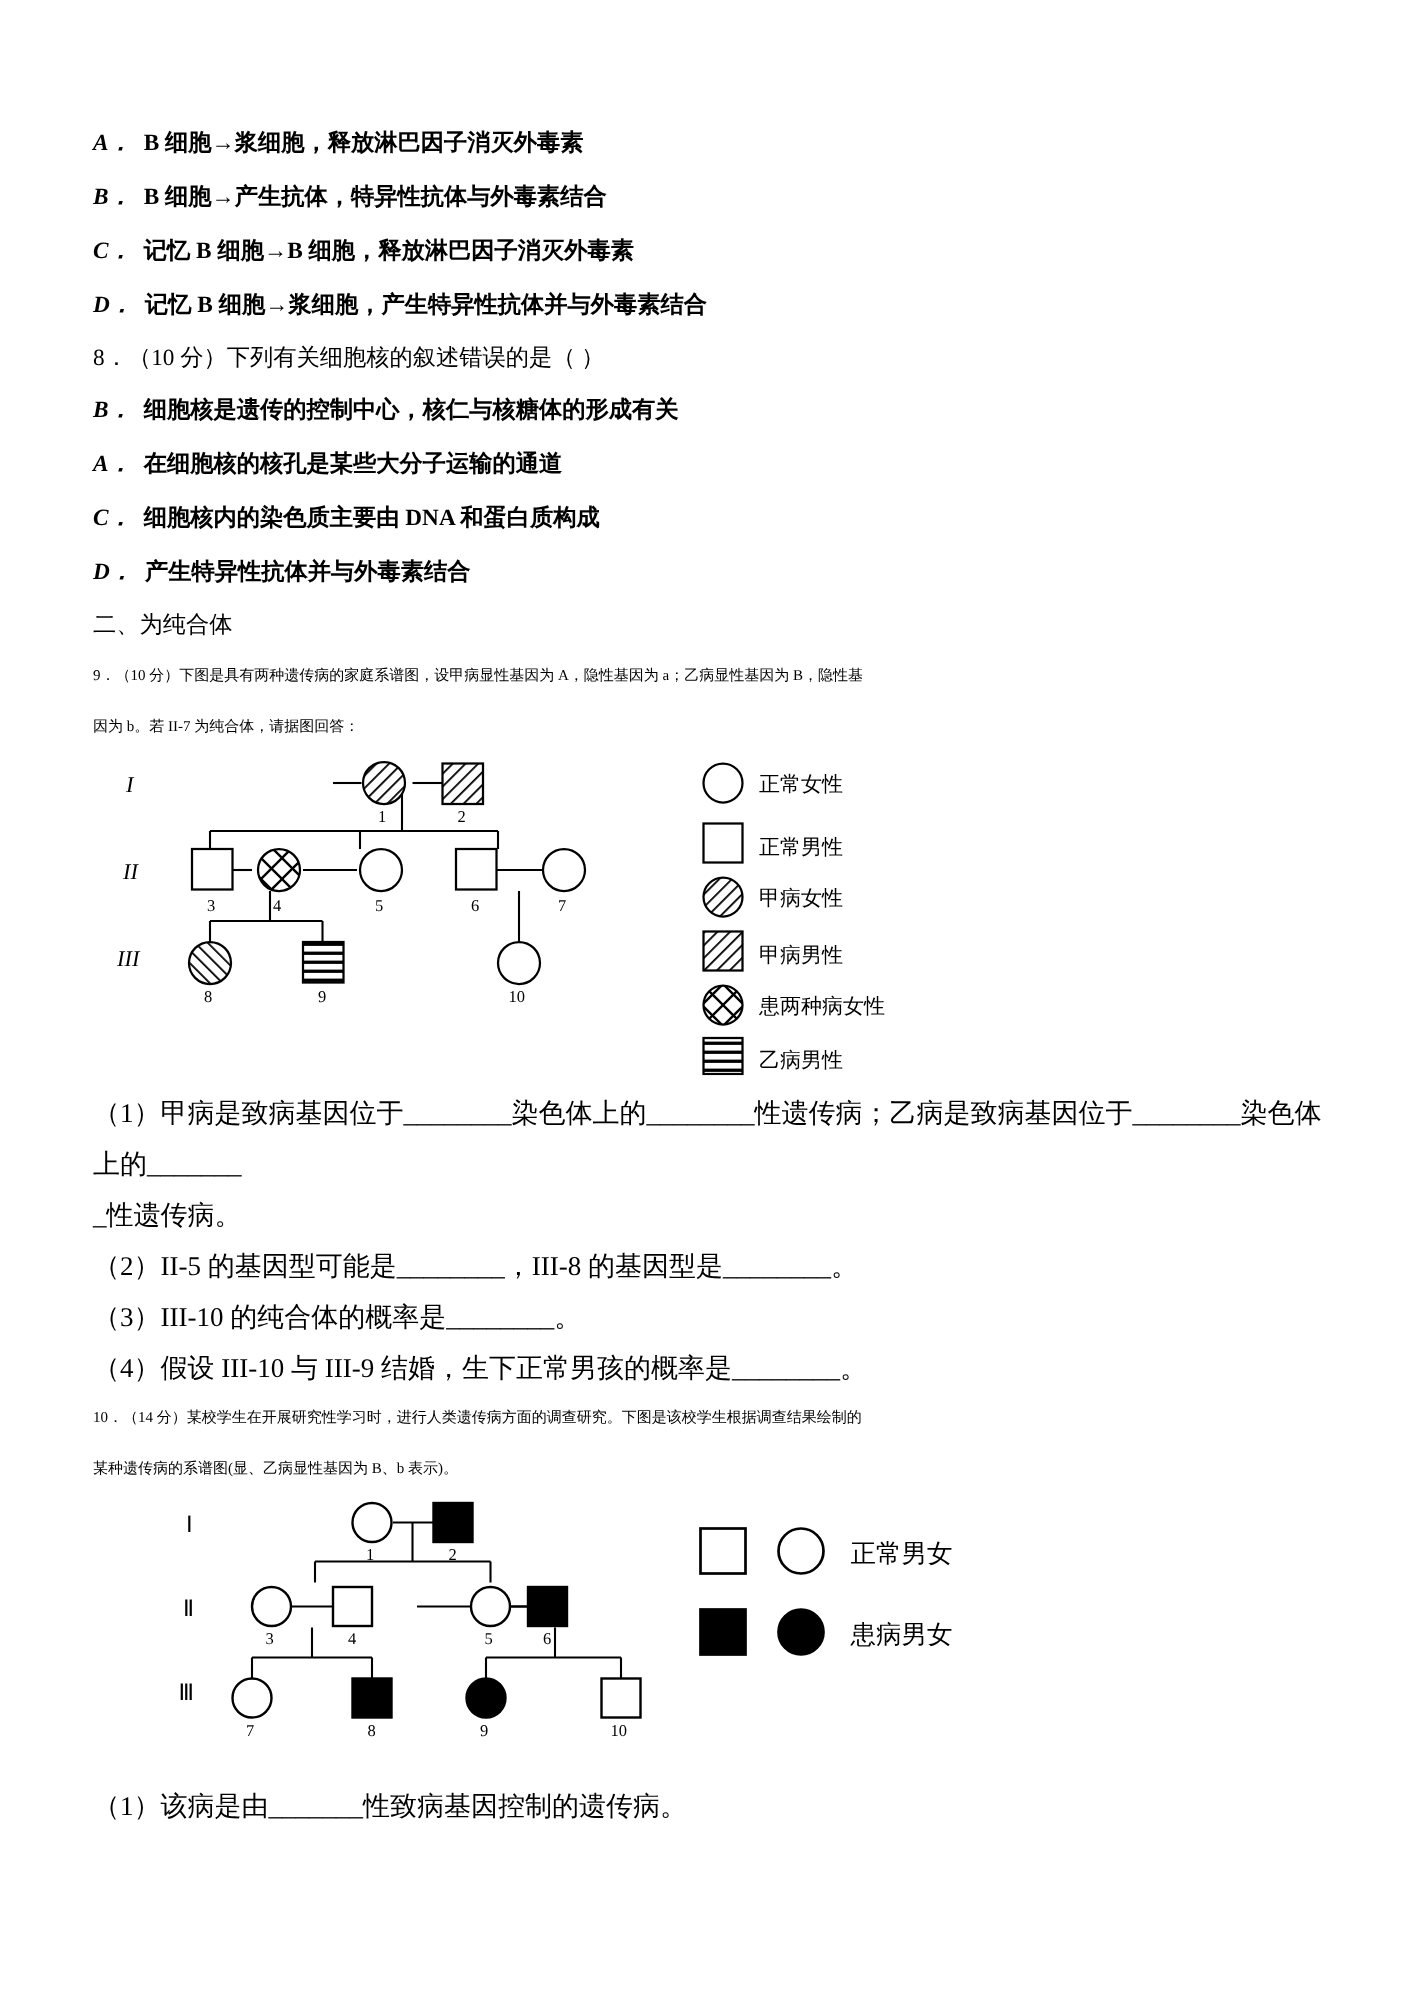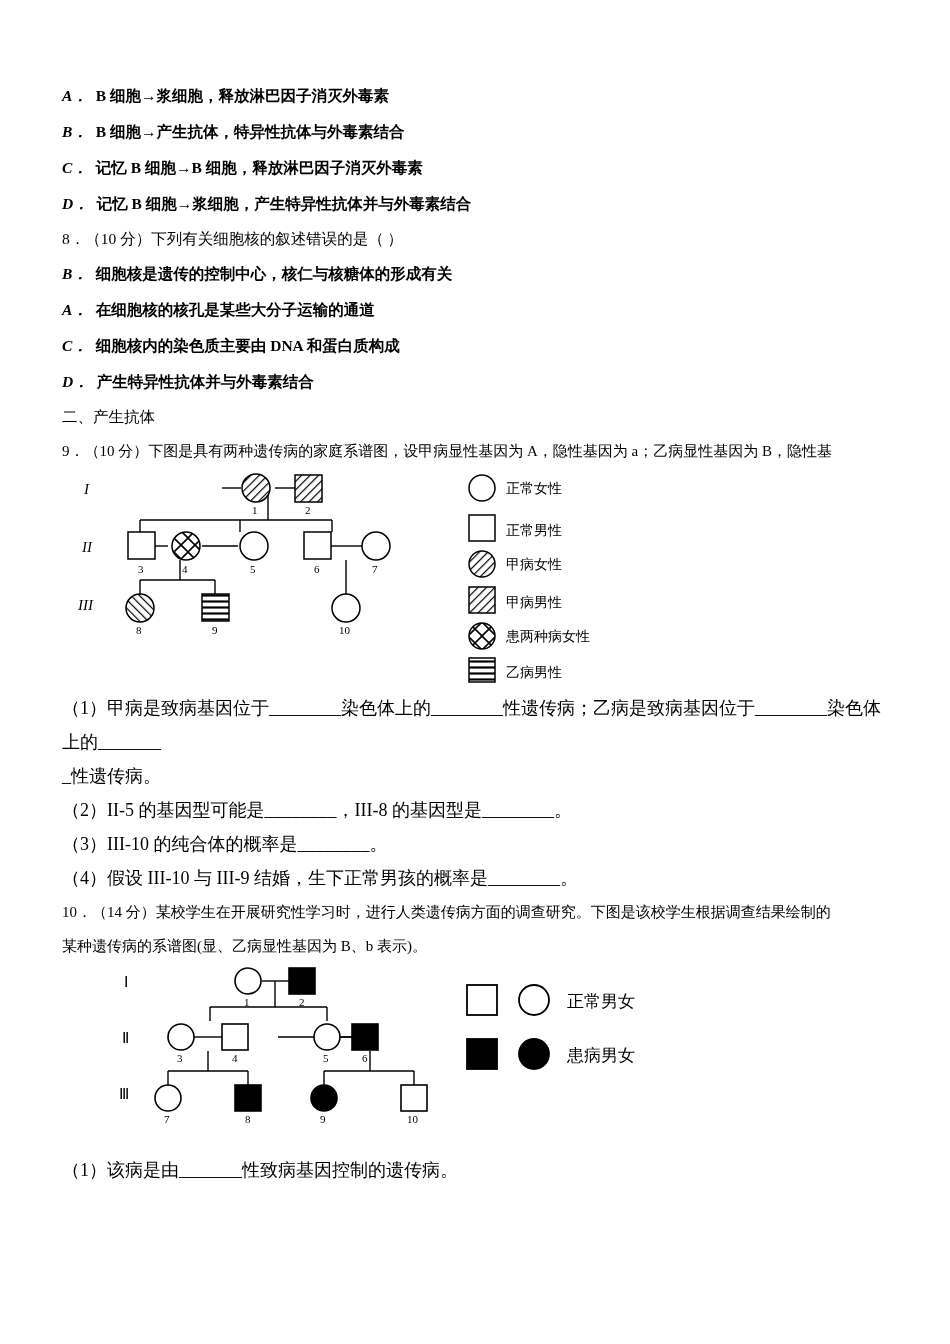--- a/index.html
+++ b/index.html
@@ -42,21 +42,21 @@
     font-size: 15.5px;
     line-height: 34px;
     font-weight: normal;
   }
   .section-title {
     font-size: 15.5px;
     line-height: 34px;
     font-weight: normal;
   }
   .para {
-    font-size: 15px;
+    font-size: 10px;
     line-height: 34px;
     font-weight: normal;
     text-align: justify;
   }
   .sub {
     font-size: 18px;
     line-height: 34px;
     font-weight: normal;
   }
   .fig {
@@ -93,23 +93,24 @@
     <div class="opt">
       <span class="lbl">A．</span><span>在细胞核的核孔是某些大分子运输的通道</span>
     </div>
     <div class="opt">
       <span class="lbl">C．</span><span>细胞核内的染色质主要由 DNA 和蛋白质构成</span>
     </div>
     <div class="opt">
       <span class="lbl">D．</span><span>产生特异性抗体并与外毒素结合</span>
     </div>
 
-    <div class="section-title">二、产生抗体</div>
+    <div class="section-title">二、为纯合体</div>
 
     <div class="para">9．（10 分）下图是具有两种遗传病的家庭系谱图，设甲病显性基因为 A，隐性基因为 a；乙病显性基因为 B，隐性基</div>
+    <div class="para">因为 b。若 II-7 为纯合体，请据图回答：</div>
 
     <div class="fig">
       <svg width="830" height="215" viewBox="0 0 830 215">
         <defs>
           <pattern id="hatch1" patternUnits="userSpaceOnUse" width="6" height="6" patternTransform="rotate(45)">
             <rect width="6" height="6" fill="#ffffff"></rect>
             <line x1="0" y1="0" x2="0" y2="6" stroke="#000" stroke-width="2.4"></line>
           </pattern>
           <pattern id="hatch2" patternUnits="userSpaceOnUse" width="6" height="6" patternTransform="rotate(-45)">
             <rect width="6" height="6" fill="#ffffff"></rect>

